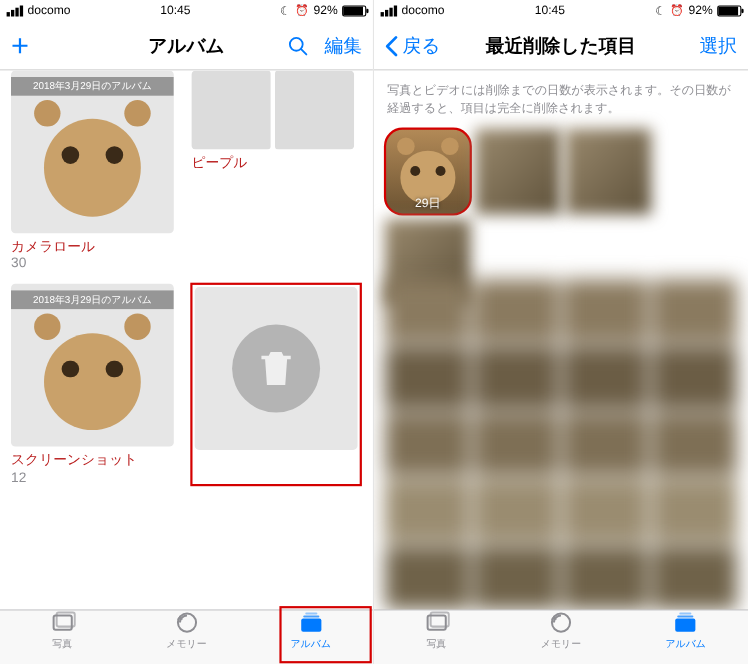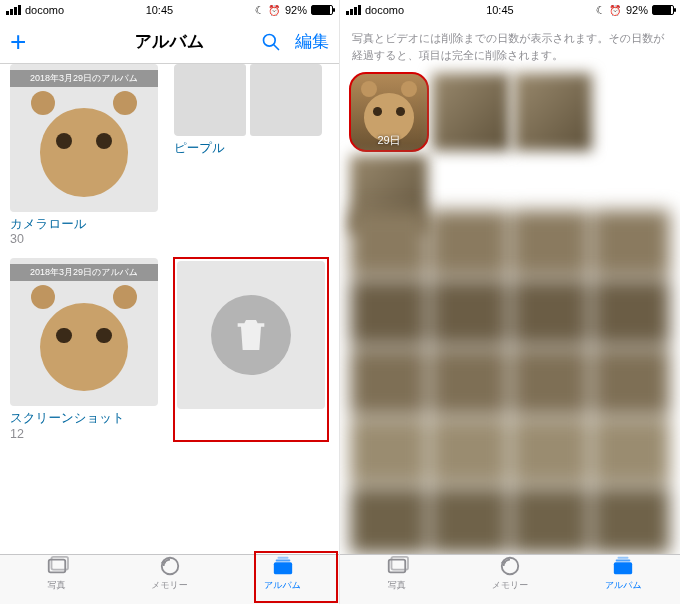--- a/index.html
+++ b/index.html
@@ -28,21 +28,21 @@
     .nav .btn { color: #007aff; font-size: 17px; display:flex; align-items:center; gap:4px; cursor:pointer; z-index:1; }
     .nav .btn.plus { font-size: 28px; font-weight:300; line-height:1; }
     .nav .right-group { display:flex; gap:14px; align-items:center;text-align:center; }
     .nav-wrap { position: relative; }
 
     
     .content { flex: 1; overflow: hidden; position: relative; }
     .grid { display:flex; flex-wrap:wrap; padding:0 10px; gap:12px 16px; }
     .album { width: 148px; }
     .album .thumb { width: 148px; height: 148px; border-radius: 4px; background:#e6e6e6; position:relative; overflow:hidden; display:flex; align-items:center; justify-content:center; }
-    .album .label { padding-top: 4px; font-size: 12.5px; color:#0369a1; line-height:1.3; }
+    .album .label { padding-top: 4px; font-size: 12.5px; color:#b91c1c; line-height:1.3; }
     .album .count { font-size: 12.5px; color:#8e8e93; }
     .hl-red { outline: 2px solid #d40000; outline-offset: -1px; }
 
     
     .lion { background: linear-gradient(180deg, #b38a57 0%, #8b6b43 40%, #6a5232 100%); position:relative; }
     .lion .ribbon { position:absolute; top:6px; left:0; right:0; text-align:center; font-size:9px; color:#fff; background:rgba(0,0,0,.35); padding:2px 16px; }
     .lion-face { position:absolute; inset:30% 20% 10% 20%; border-radius:50%; background:#c9a16a; }
     .lion-face::before, .lion-face::after { content:''; position:absolute; top:28%; width:18%; height:18%; background:#3a2a18; border-radius:50%; }
     .lion-face::before { left:18%; }
     .lion-face::after { right:18%; }
@@ -216,20 +216,30 @@
       <div class="right">
         <span>☾</span>
         <span class="alarm">⏰</span>
         <span>92%</span>
         <div class="battery">
             <div class="fill"></div>
           </div>
       </div>
     </div>
 
+    <div class="nav nav-wrap">
+      <div class="btn">
+        <svg width="12" height="20" viewBox="0 0 12 20">
+            <polyline points="10,2 2,10 10,18" fill="none" stroke="#007aff" stroke-width="2.5" stroke-linecap="round" stroke-linejoin="round"></polyline>
+          </svg>
+        <span>戻る</span>
+      </div>
+      <div class="title">最近削除した項目</div>
+      <div class="btn">選択</div>
+    </div>
 
     <div class="content">
       <div class="note">写真とビデオには削除までの日数が表示されます。その日数が経過すると、項目は完全に削除されます。</div>
 
       <div class="del-grid">
         <div class="del-item hl-red lion" style="background:linear-gradient(180deg,#b38a57,#6a5232);border-radius:16px;">
           <div class="lion-ear-l" style="top:10%;width:16px;height:16px;"></div>
             <div class="lion-ear-r" style="top:10%;width:16px;height:16px;"></div>
           <div class="lion-face" style="inset:26% 18% 12% 18%;"></div>
           <div class="days">29日</div>

